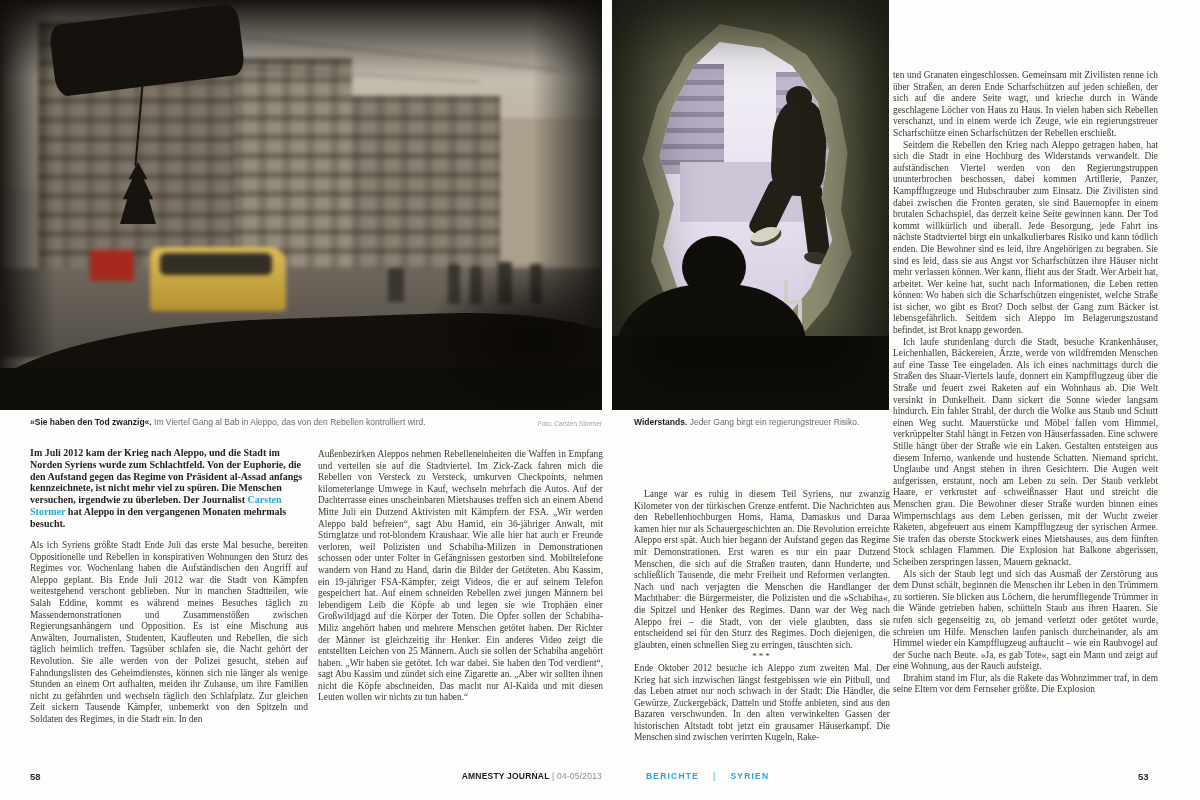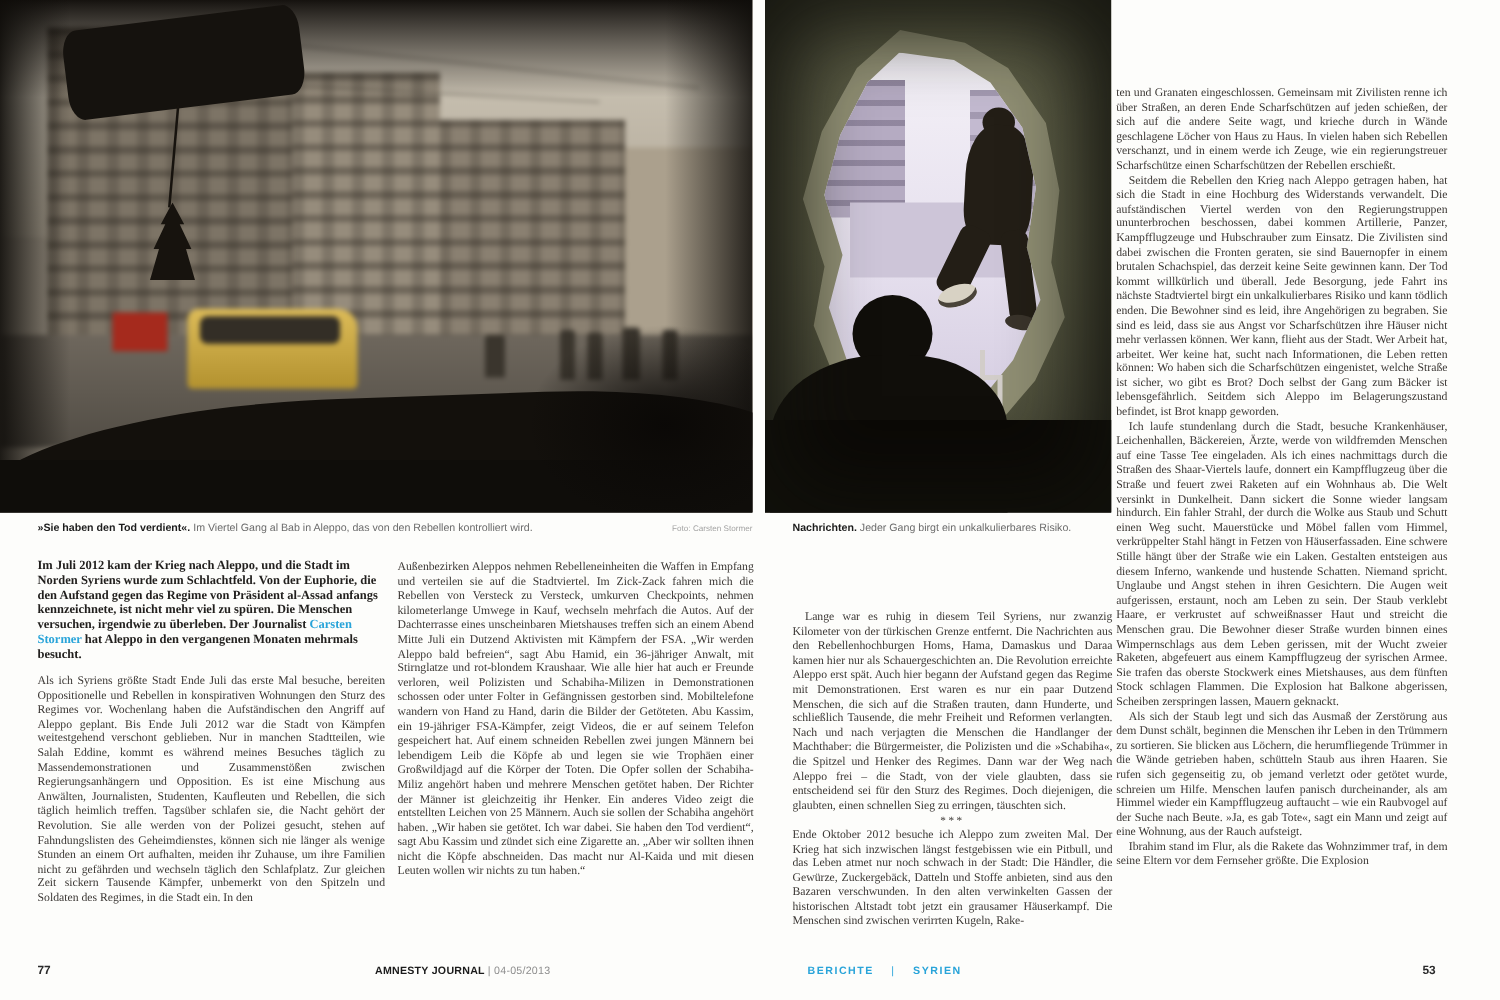--- a/index.html
+++ b/index.html
@@ -40,21 +40,21 @@
     position:absolute; font:8.5px/11px "Liberation Sans", sans-serif; color:#6b6b6b;
   }
   .caption .lead { font-weight:bold; color:#1c1c1c; }
   .credit {
     position:absolute; font:6.5px/9px "Liberation Sans", sans-serif; color:#a3a3a3;
   }
 
   
   .pagenum { position:absolute; top:771px; font:bold 9.5px "Liberation Sans", sans-serif; color:#2a2a2a; }
   .footer-journal {
-    position:absolute; top:771px; left:300px; width:302px; 
+    position:absolute; top:771px; left:300px; width:302px; text-align:right;
     font:bold 8.5px "Liberation Sans", sans-serif; color:#1c1c1c; letter-spacing:0.2px;
   }
   .footer-journal .issue { font-weight:normal; color:#8e8e8e; }
   .footer-section {
     position:absolute; top:771px; left:634px;
     font:bold 8.5px "Liberation Sans", sans-serif; color:#29a4d9; letter-spacing:1.2px;padding-left:12px;
   }
   .footer-section .div { margin:0 14px; font-weight:normal; }
 
   
@@ -147,21 +147,21 @@
     <div class="lp-mirror"></div>
     <div class="lp-hangline"></div>
     <div class="lp-hang"></div>
     <div class="lp-dash"></div>
     <div class="lp-dash2"></div>
     <div class="lp-corner-br"></div>
   </div>
 
 
   <div class="caption" style="left:30px; top:417px; width:500px;">
-    <span class="lead">»Sie haben den Tod verdient«.</span><span> Im Viertel Gang al Bab in Aleppo, das von den Rebellen kontrolliert wird.</span>
+    <span class="lead">»Sie haben den Tod zwanzig«.</span><span> Im Viertel Gang al Bab in Aleppo, das von den Rebellen kontrolliert wird.</span>
   </div>
   <div class="credit" style="left:470px; top:419px; width:132px; text-align:right;">Foto: Carsten Stormer</div>
 
   <div class="intro">
     <span>Im Juli 2012 kam der Krieg nach Aleppo, und die Stadt im Norden Syriens wurde zum Schlachtfeld. Von der Euphorie, die den Aufstand gegen das Regime von Präsident al-Assad anfangs kennzeichnete, ist nicht mehr viel zu spüren. Die Menschen versuchen, irgendwie zu überleben. Der Journalist </span><span class="author">Carsten Stormer</span><span> hat Aleppo in den vergangenen Monaten mehrmals besucht.</span>
   </div>
 
   <div class="bodycol" style="left:30px; top:540px; width:278px; height:216px;">
     <p>Als ich Syriens größte Stadt Ende Juli das erste Mal besuche, bereiten Oppositionelle und Rebellen in konspirativen Wohnungen den Sturz des Regimes vor. Wochenlang haben die Aufständischen den Angriff auf Aleppo geplant. Bis Ende Juli 2012 war die Stadt von Kämpfen weitestgehend verschont geblieben. Nur in manchen Stadtteilen, wie Salah Eddine, kommt es während meines Besuches täglich zu Massendemonstrationen und Zusammenstößen zwischen Regierungsanhängern und Opposition. Es ist eine Mischung aus Anwälten, Journalisten, Studenten, Kaufleuten und Rebellen, die sich täglich heimlich treffen. Tagsüber schlafen sie, die Nacht gehört der Revolution. Sie alle werden von der Polizei gesucht, stehen auf Fahndungslisten des Geheimdienstes, können sich nie länger als wenige Stunden an einem Ort aufhalten, meiden ihr Zuhause, um ihre Familien nicht zu gefährden und wechseln täglich den Schlafplatz. Zur gleichen Zeit sickern Tausende Kämpfer, unbemerkt von den Spitzeln und Soldaten des Regimes, in die Stadt ein. In den</p>
   </div>
@@ -192,38 +192,38 @@
     <div class="rp-rail" style="left:186px; top:300px; height:110px;"></div>
     <div class="rp-rung" style="left:152px; top:330px; width:38px;"></div>
     <div class="rp-rung" style="left:152px; top:368px; width:38px;"></div>
     <div class="rp-fg-head"></div>
     <div class="rp-fg-body"></div>
     <div class="rp-fg-base"></div>
     <div class="rp-vig"></div>
   </div>
 
   <div class="caption" style="left:634px; top:417px; width:256px;">
-    <span class="lead">Nachrichten.</span><span> Jeder Gang birgt ein unkalkulierbares Risiko.</span>
+    <span class="lead">Widerstands.</span><span> Jeder Gang birgt ein regierungstreuer Risiko.</span>
   </div>
 
   <div class="bodycol" style="left:634px; top:449px; width:256px; height:320px;margin-top:40px;">
     <p class="indent">Lange war es ruhig in diesem Teil Syriens, nur zwanzig Kilometer von der türkischen Grenze entfernt. Die Nachrichten aus den Rebellenhochburgen Homs, Hama, Damaskus und Daraa kamen hier nur als Schauergeschichten an. Die Revolution erreichte Aleppo erst spät. Auch hier begann der Aufstand gegen das Regime mit Demonstrationen. Erst waren es nur ein paar Dutzend Menschen, die sich auf die Straßen trauten, dann Hunderte, und schließlich Tausende, die mehr Freiheit und Reformen verlangten. Nach und nach verjagten die Menschen die Handlanger der Machthaber: die Bürgermeister, die Polizisten und die »Schabiha«, die Spitzel und Henker des Regimes. Dann war der Weg nach Aleppo frei – die Stadt, von der viele glaubten, dass sie entscheidend sei für den Sturz des Regimes. Doch diejenigen, die glaubten, einen schnellen Sieg zu erringen, täuschten sich.</p>
     <p class="separator">***</p>
     <p>Ende Oktober 2012 besuche ich Aleppo zum zweiten Mal. Der Krieg hat sich inzwischen längst festgebissen wie ein Pitbull, und das Leben atmet nur noch schwach in der Stadt: Die Händler, die Gewürze, Zuckergebäck, Datteln und Stoffe anbieten, sind aus den Bazaren verschwunden. In den alten verwinkelten Gassen der historischen Altstadt tobt jetzt ein grausamer Häuserkampf. Die Menschen sind zwischen verirrten Kugeln, Rake-</p>
   </div>
 
   <div class="bodycol" style="left:893px; top:70px; width:265px; height:702px;">
     <p>ten und Granaten eingeschlossen. Gemeinsam mit Zivilisten renne ich über Straßen, an deren Ende Scharfschützen auf jeden schießen, der sich auf die andere Seite wagt, und krieche durch in Wände geschlagene Löcher von Haus zu Haus. In vielen haben sich Rebellen verschanzt, und in einem werde ich Zeuge, wie ein regierungstreuer Scharfschütze einen Scharfschützen der Rebellen erschießt.</p>
     <p class="indent">Seitdem die Rebellen den Krieg nach Aleppo getragen haben, hat sich die Stadt in eine Hochburg des Widerstands verwandelt. Die aufständischen Viertel werden von den Regierungstruppen ununterbrochen beschossen, dabei kommen Artillerie, Panzer, Kampfflugzeuge und Hubschrauber zum Einsatz. Die Zivilisten sind dabei zwischen die Fronten geraten, sie sind Bauernopfer in einem brutalen Schachspiel, das derzeit keine Seite gewinnen kann. Der Tod kommt willkürlich und überall. Jede Besorgung, jede Fahrt ins nächste Stadtviertel birgt ein unkalkulierbares Risiko und kann tödlich enden. Die Bewohner sind es leid, ihre Angehörigen zu begraben. Sie sind es leid, dass sie aus Angst vor Scharfschützen ihre Häuser nicht mehr verlassen können. Wer kann, flieht aus der Stadt. Wer Arbeit hat, arbeitet. Wer keine hat, sucht nach Informationen, die Leben retten können: Wo haben sich die Scharfschützen eingenistet, welche Straße ist sicher, wo gibt es Brot? Doch selbst der Gang zum Bäcker ist lebensgefährlich. Seitdem sich Aleppo im Belagerungszustand befindet, ist Brot knapp geworden.</p>
     <p class="indent">Ich laufe stundenlang durch die Stadt, besuche Krankenhäuser, Leichenhallen, Bäckereien, Ärzte, werde von wildfremden Menschen auf eine Tasse Tee eingeladen. Als ich eines nachmittags durch die Straßen des Shaar-Viertels laufe, donnert ein Kampfflugzeug über die Straße und feuert zwei Raketen auf ein Wohnhaus ab. Die Welt versinkt in Dunkelheit. Dann sickert die Sonne wieder langsam hindurch. Ein fahler Strahl, der durch die Wolke aus Staub und Schutt einen Weg sucht. Mauerstücke und Möbel fallen vom Himmel, verkrüppelter Stahl hängt in Fetzen von Häuserfassaden. Eine schwere Stille hängt über der Straße wie ein Laken. Gestalten entsteigen aus diesem Inferno, wankende und hustende Schatten. Niemand spricht. Unglaube und Angst stehen in ihren Gesichtern. Die Augen weit aufgerissen, erstaunt, noch am Leben zu sein. Der Staub verklebt Haare, er verkrustet auf schweißnasser Haut und streicht die Menschen grau. Die Bewohner dieser Straße wurden binnen eines Wimpernschlags aus dem Leben gerissen, mit der Wucht zweier Raketen, abgefeuert aus einem Kampfflugzeug der syrischen Armee. Sie trafen das oberste Stockwerk eines Mietshauses, aus dem fünften Stock schlagen Flammen. Die Explosion hat Balkone abgerissen, Scheiben zerspringen lassen, Mauern geknackt.</p>
     <p class="indent">Als sich der Staub legt und sich das Ausmaß der Zerstörung aus dem Dunst schält, beginnen die Menschen ihr Leben in den Trümmern zu sortieren. Sie blicken aus Löchern, die herumfliegende Trümmer in die Wände getrieben haben, schütteln Staub aus ihren Haaren. Sie rufen sich gegenseitig zu, ob jemand verletzt oder getötet wurde, schreien um Hilfe. Menschen laufen panisch durcheinander, als am Himmel wieder ein Kampfflugzeug auftaucht – wie ein Raubvogel auf der Suche nach Beute. »Ja, es gab Tote«, sagt ein Mann und zeigt auf eine Wohnung, aus der Rauch aufsteigt.</p>
     <p class="indent">Ibrahim stand im Flur, als die Rakete das Wohnzimmer traf, in dem seine Eltern vor dem Fernseher größte. Die Explosion</p>
   </div>
 
-  <div class="pagenum" style="left:30px;">77</div>
+  <div class="pagenum" style="left:30px;">58</div>
   <div class="footer-journal">
     <span>AMNESTY JOURNAL</span>
     <span class="issue">|</span>
     <span class="issue">04-05/2013</span>
   </div>
   <div class="footer-section">
     <span>BERICHTE</span><span class="div">|</span><span>SYRIEN</span>
   </div>
   <div class="pagenum" style="left:1138px;">53</div>
 

